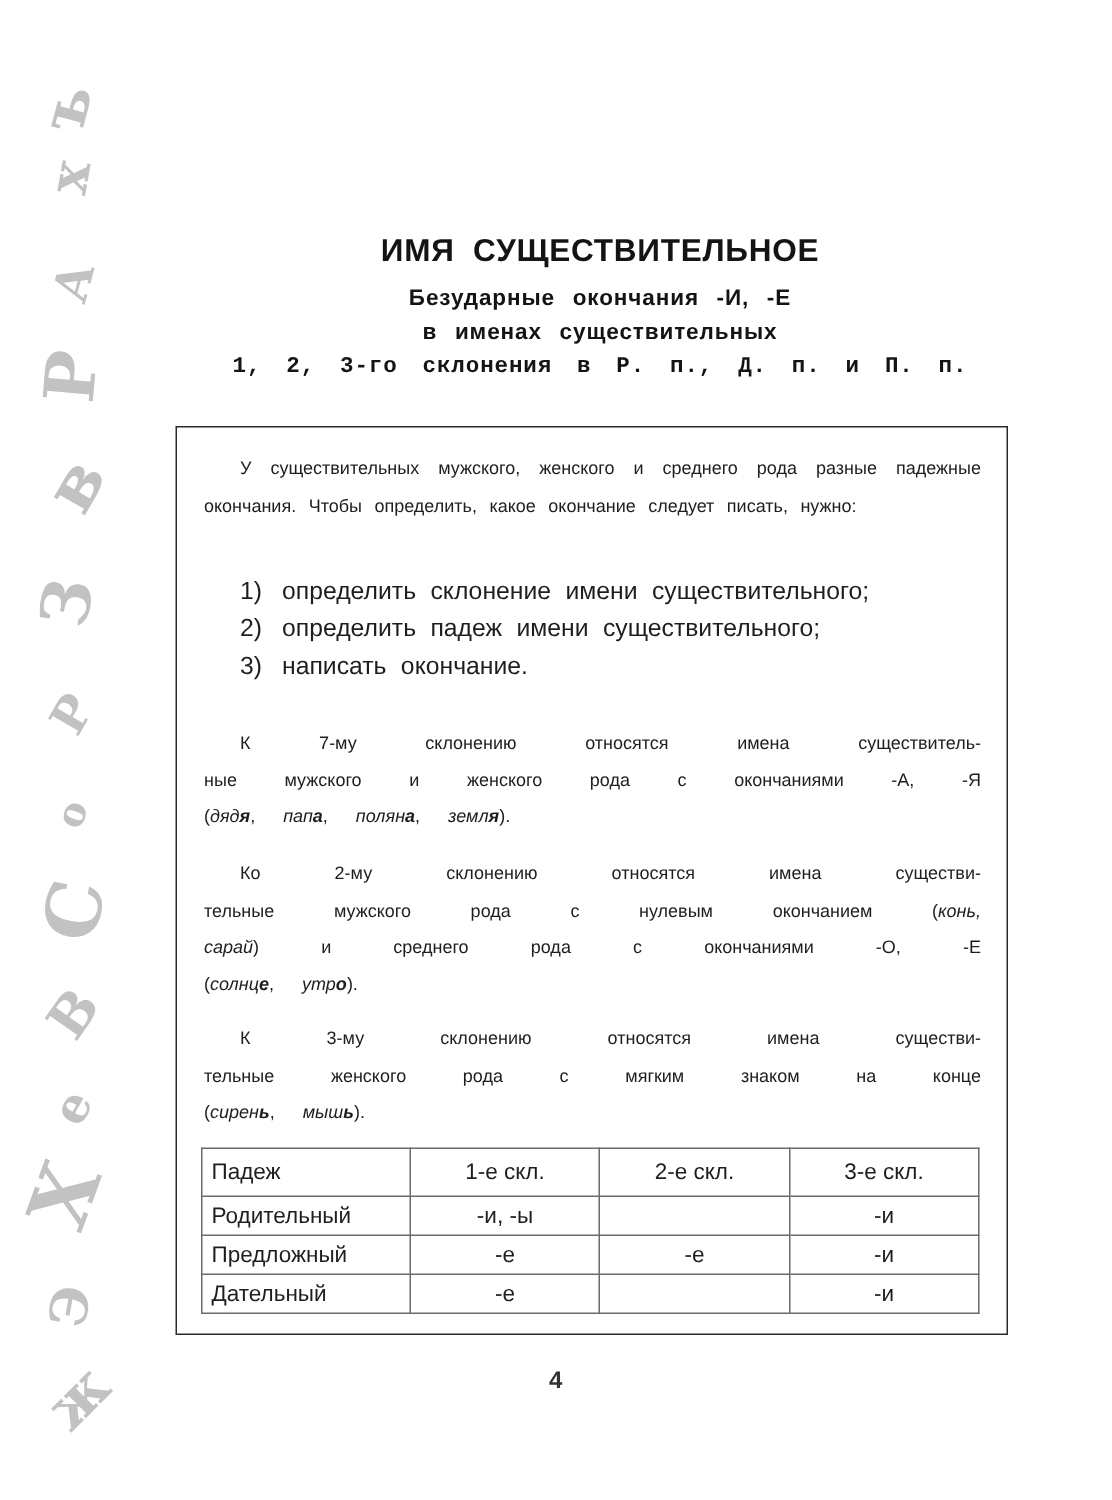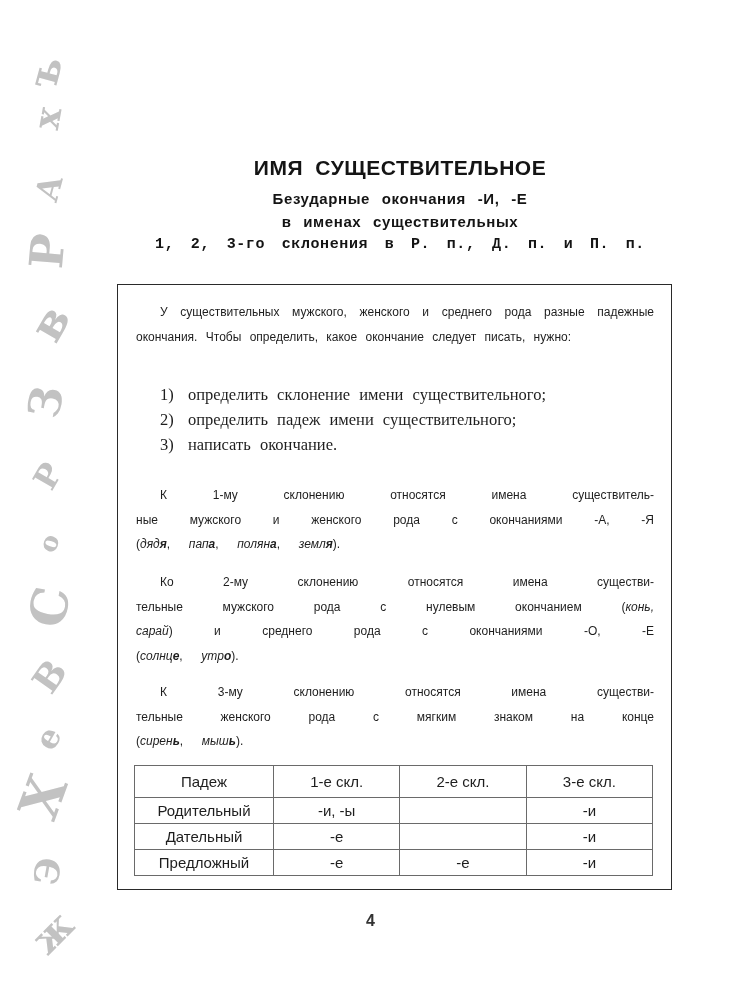--- a/index.html
+++ b/index.html
@@ -21,35 +21,35 @@
   .rule-box { position: absolute; left: 117px; top: 284px; width: 555px; height: 606px;
               border: 1.5px solid #2a2a2a; box-sizing: border-box; }
 
   .para { position: absolute; left: 136px; width: 518px; font-size: 12px;
           line-height: 24.5px; text-align: justify; text-align-last: left; color: #1e1e1e; }
   .para .ind { display: inline-block; width: 24px; }
   .list { position: absolute; left: 160px; width: 500px; font-size: 16.5px; line-height: 25px; color: #1e1e1e; }
   .list .num { display: inline-block; width: 28px; }
 
   .p1 { top: 300px; word-spacing: 5px; }
-  .l1 { top: 382px; word-spacing: 5px; font-family: Liberation Serif, serif; }
+  .l1 { top: 382px; word-spacing: 5px; }
   .p2 { top: 483px; word-spacing: 6px; }
   .p3 { top: 570px; word-spacing: 6px; }
   .p4 { top: 680px; word-spacing: 6px; }
   .jl { text-align-last: justify; }
 
   em { font-style: italic; }
   em b { font-weight: bold; }
 
   table.decl { position: absolute; left: 134px; top: 765px; width: 519px;
                border-collapse: collapse; font-size: 15px; color: #1e1e1e; }
   table.decl td, table.decl th { border: 1px solid #6a6a6a; padding: 0 6px; height: 25px;
                font-weight: normal; }
   table.decl tr.head th { height: 31px; }
-  table.decl .c0 { width: 126px; text-align: center; }
+  table.decl .c0 { width: 126px; text-align: left; }
   table.decl .cx { text-align: center; }
 
   .page-num { position: absolute; top: 912px; left: 0; width: 741px; text-align: center;
               font-size: 16px; font-weight: bold; color: #333; }
 </style>
 </head>
 <body>
 
 <div class="side-strip" id="side-strip">
     <span class="side-letter" style="top: 52px; left: 30px; font-size: 40px; transform: rotate(-75deg);">ъ</span>
@@ -77,21 +77,21 @@
 
 <div class="para p1"><span class="ind"></span><span>У существительных мужского, женского и среднего рода разные падежные окончания. Чтобы определить, какое окончание следует писать, нужно:</span></div>
 
 <div class="list l1">
   <div><span class="num">1)</span><span>определить склонение имени существительного;</span></div>
   <div><span class="num">2)</span><span>определить падеж имени существительного;</span></div>
   <div><span class="num">3)</span><span>написать окончание.</span></div>
 </div>
 
 <div class="para p2">
-  <div class="jl"><span class="ind"></span><span>К 1-му склонению относятся имена существитель-</span></div>
+  <div class="jl"><span class="ind"></span><span>К 7-му склонению относятся имена существитель-</span></div>
   <div class="jl"><span>ные мужского и женского рода с окончаниями -А, -Я</span></div>
   <div><span>(</span><em><span>дяд</span><b>я</b></em><span>, </span>&nbsp;<em><span>пап</span><b>а</b></em><span>, </span>&nbsp;<em><span>полян</span><b>а</b></em><span>, </span>&nbsp;<em><span>земл</span><b>я</b></em><span>).</span></div>
 </div>
 
 <div class="para p3">
   <div class="jl"><span class="ind"></span><span>Ко 2-му склонению относятся имена существи-</span></div>
   <div class="jl"><span>тельные мужского рода с нулевым окончанием (</span><em>конь,</em></div>
   <div class="jl"><em>сарай</em><span>) и среднего рода с окончаниями -О, -Е</span></div>
   <div><span>(</span><em><span>солнц</span><b>е</b></em><span>, </span>&nbsp;<em><span>утр</span><b>о</b></em><span>).</span></div>
 </div>
@@ -110,27 +110,27 @@
     <th class="cx">2-е скл.</th>
     <th class="cx">3-е скл.</th>
   </tr>
   <tr>
     <td class="c0">Родительный</td>
     <td class="cx">-и, -ы</td>
     <td class="cx"></td>
     <td class="cx">-и</td>
   </tr>
   <tr>
+    <td class="c0">Предложный</td>
+    <td class="cx">-е</td>
+    <td class="cx">-е</td>
+    <td class="cx">-и</td>
+  </tr>
+  <tr>
     <td class="c0">Дательный</td>
     <td class="cx">-е</td>
     <td class="cx"></td>
-    <td class="cx">-и</td>
-  </tr>
-  <tr>
-    <td class="c0">Предложный</td>
-    <td class="cx">-е</td>
-    <td class="cx">-е</td>
     <td class="cx">-и</td>
   </tr>
 </tbody>
   </table>
 
 <div class="page-num">4</div>
 
 </body></html>

